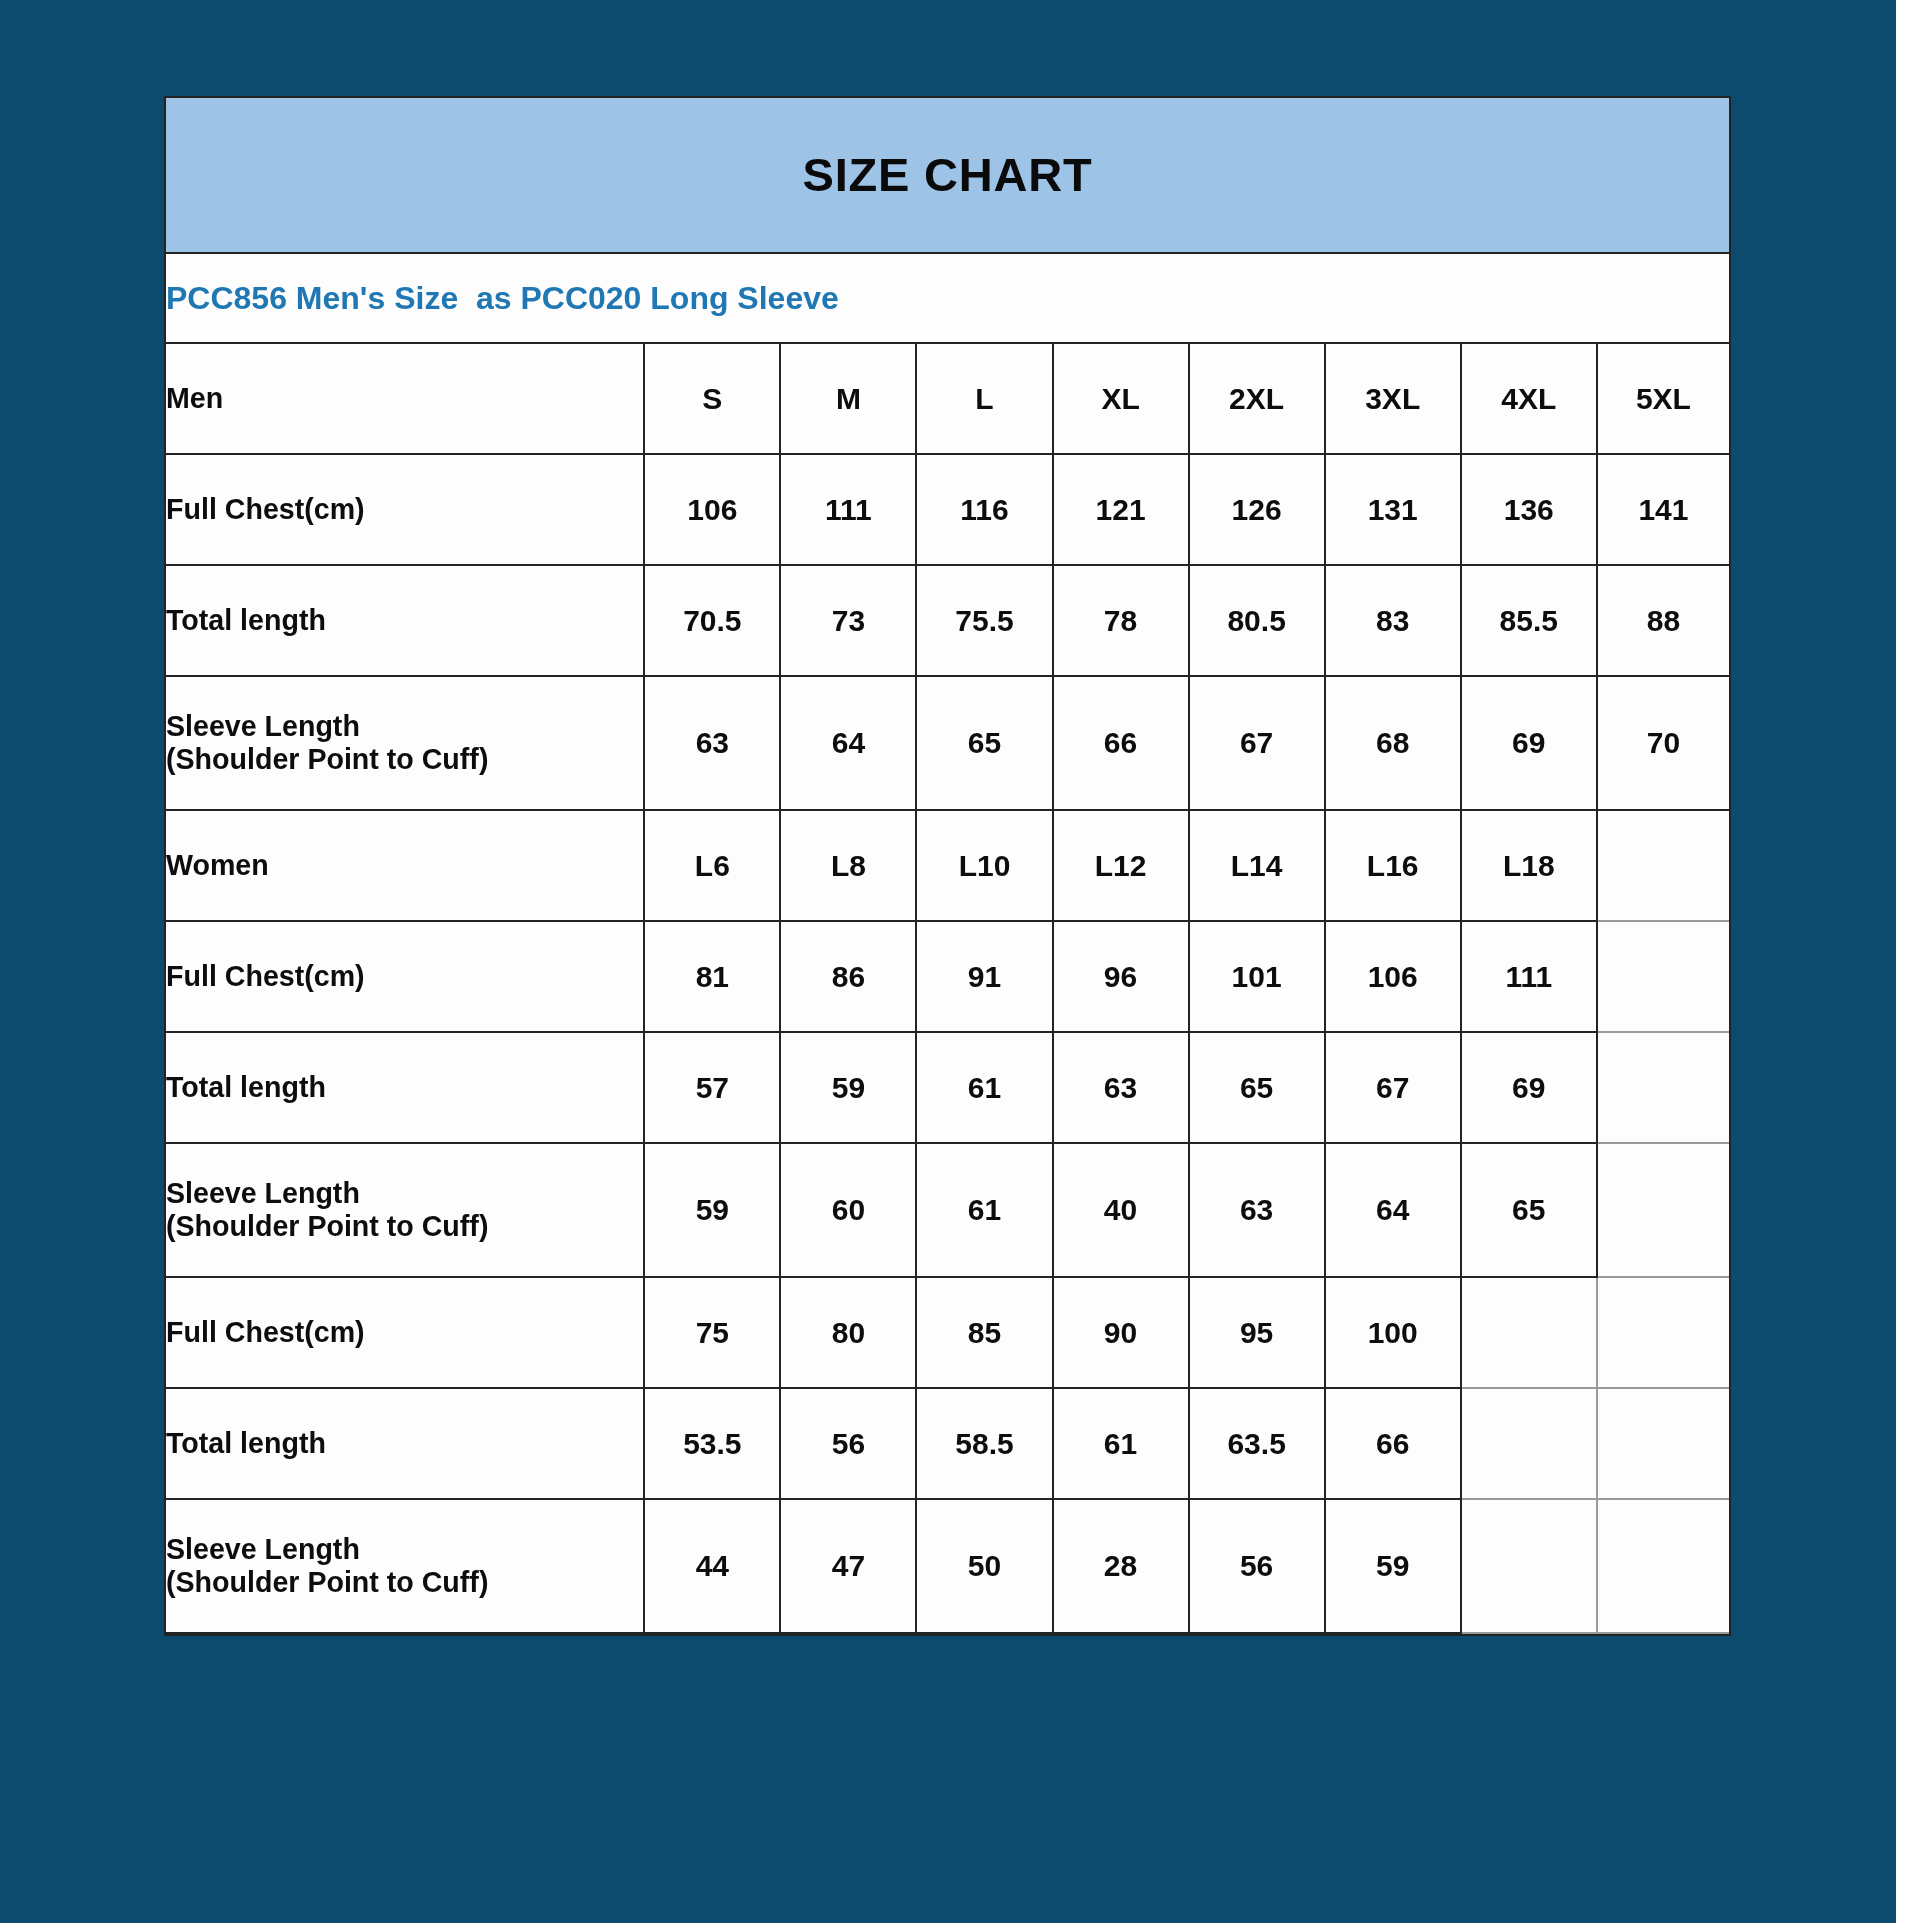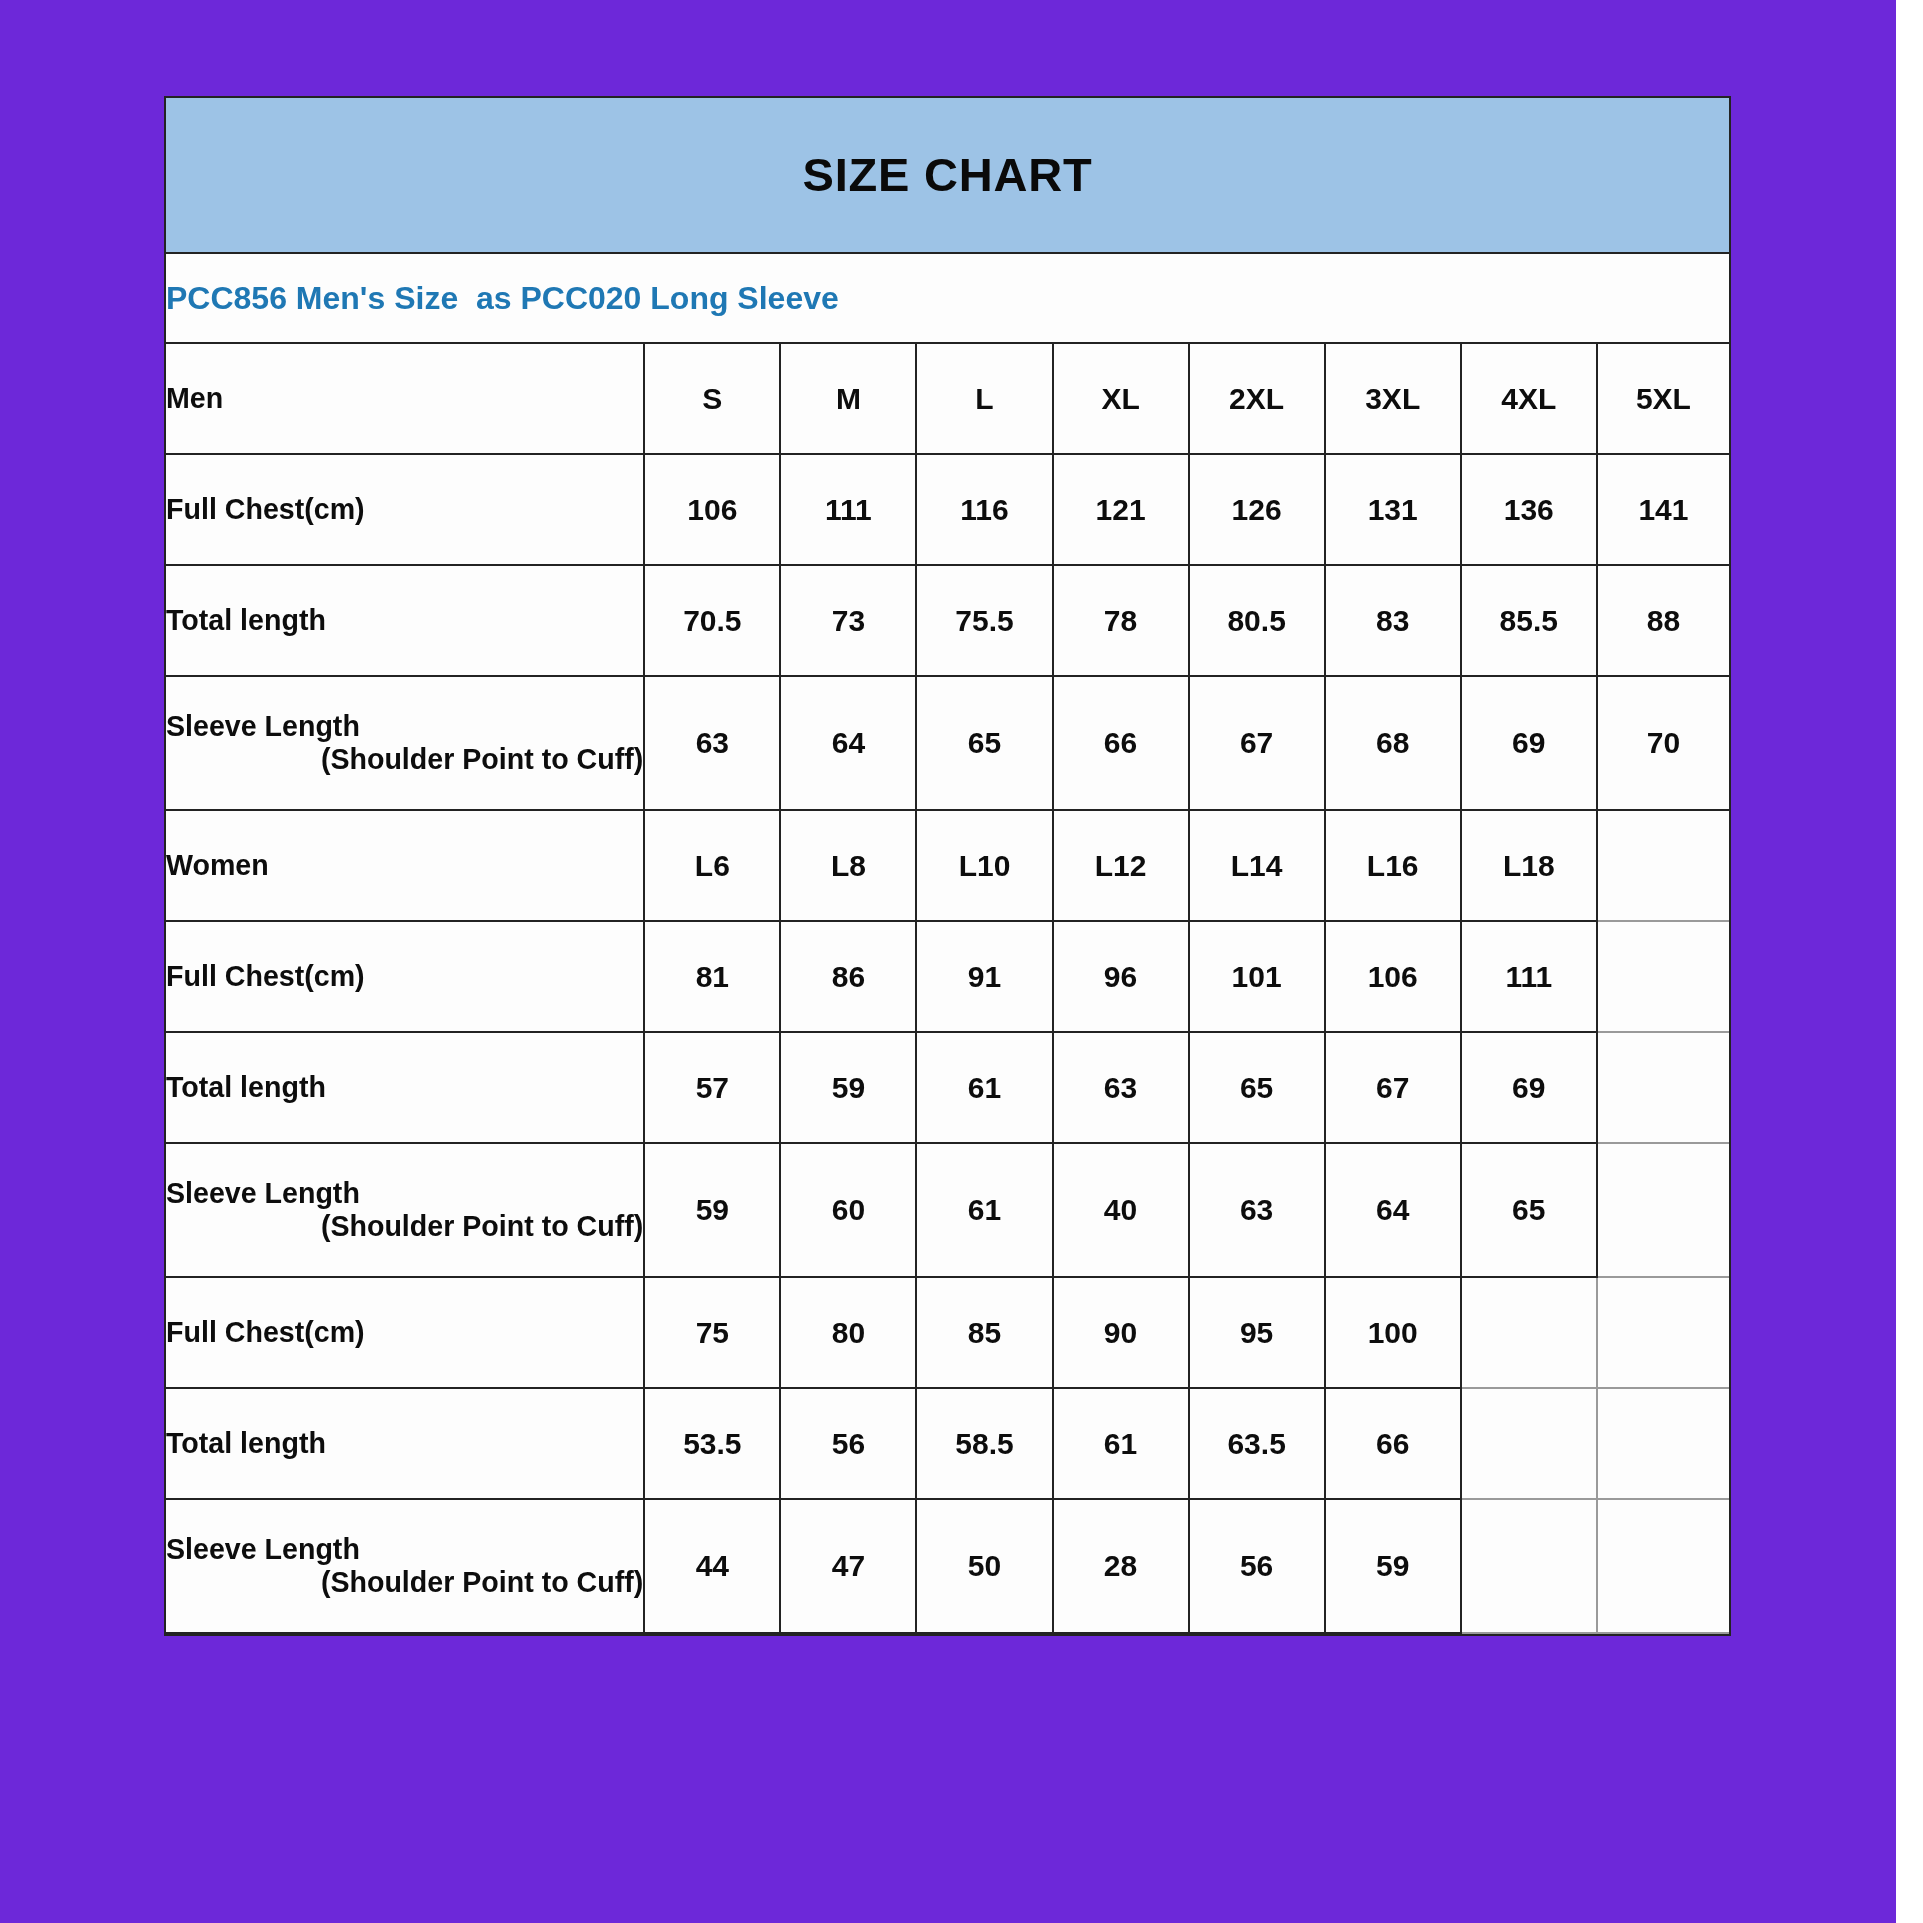--- a/index.html
+++ b/index.html
@@ -11,21 +11,21 @@
     width: 1924px;
     height: 1924px;
     font-family: "Liberation Sans", sans-serif;
     -webkit-font-smoothing: antialiased;
   }
 
   #page {
     position: relative;
     width: 1896px;
     height: 1924px;
-    background: #6d28d9;
+    background: #0c4a6e;
     text-decoration: underline;
   }
 
   .chart-wrap {
     position: absolute;
     left: 164px;
     top: 96px;
     width: 1567px;
     border: 2.3px solid #232323;
     box-sizing: border-box;
@@ -83,21 +83,20 @@
     padding-left: 13.5px;
     font-size: 28.6px;
     font-weight: bold;
     color: #0d0d0d;
     text-align: left;
     border-left: none !important;
   }
   .row-label .l2 {
     display: block;
     padding-left: 0;
-    text-align: right;
   }
 
   .val {
     text-align: center;
     font-size: 30px;
     font-weight: bold;
     color: #0d0d0d;
   }
 
   .hdr-val {

